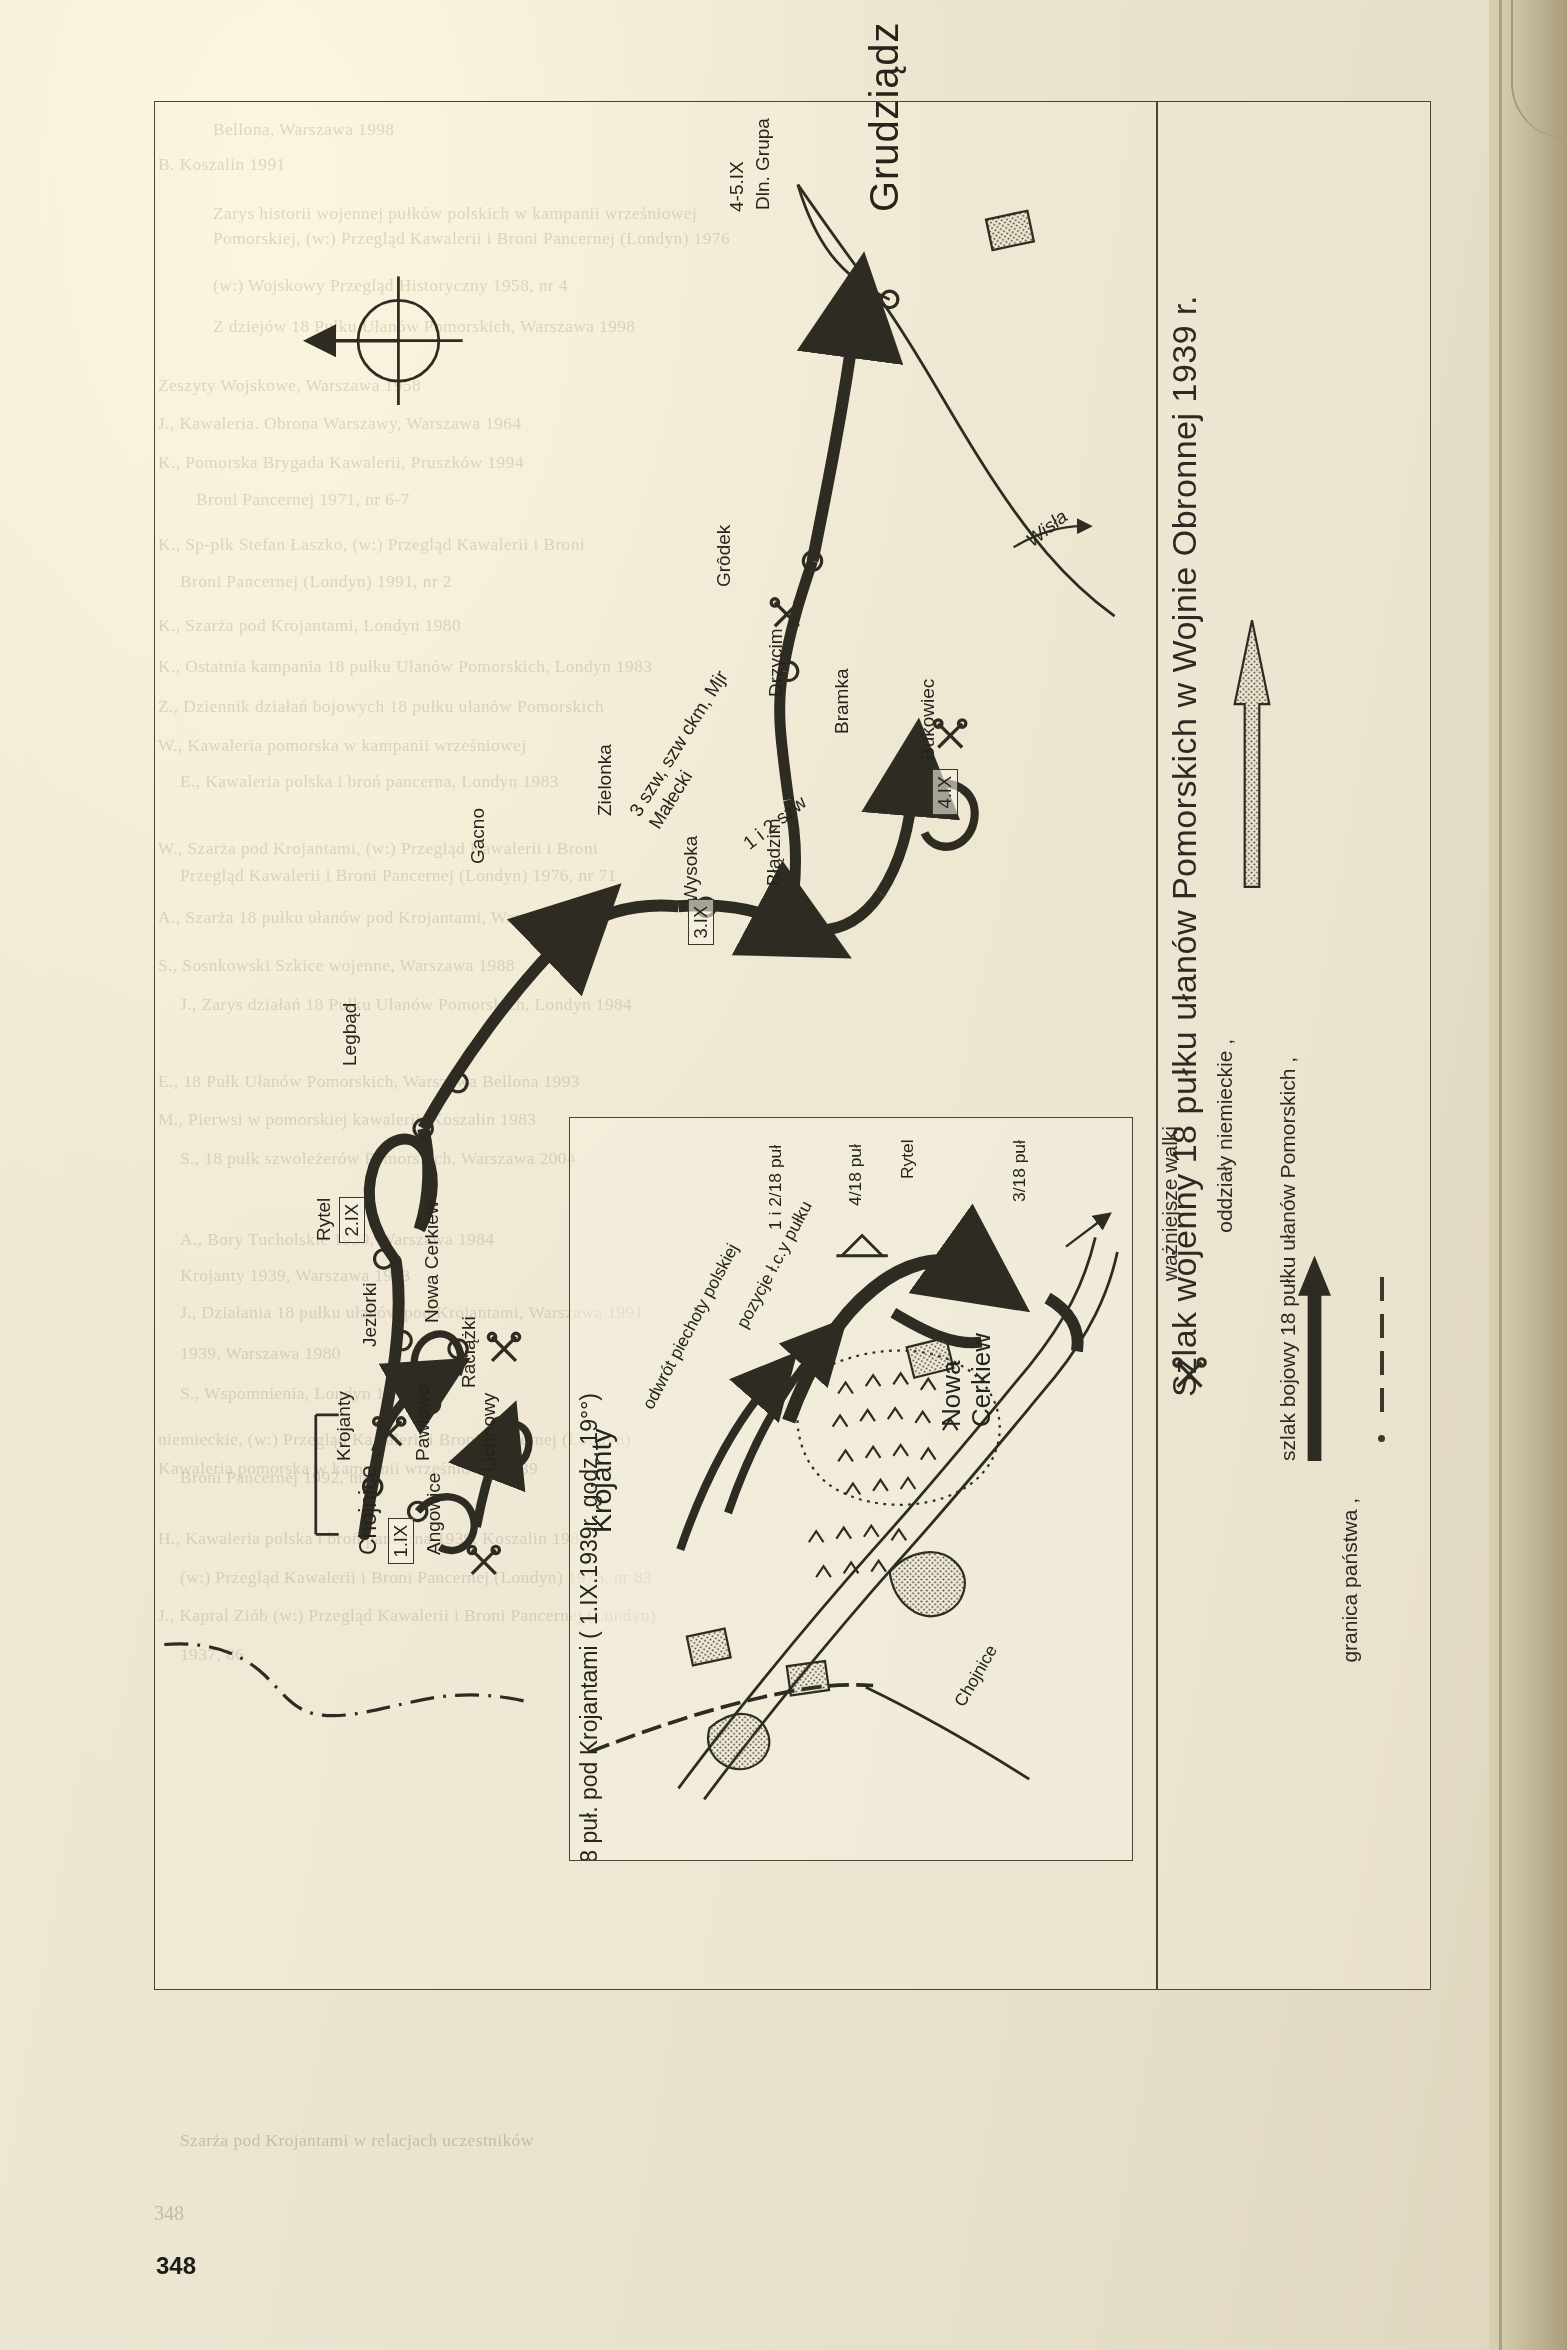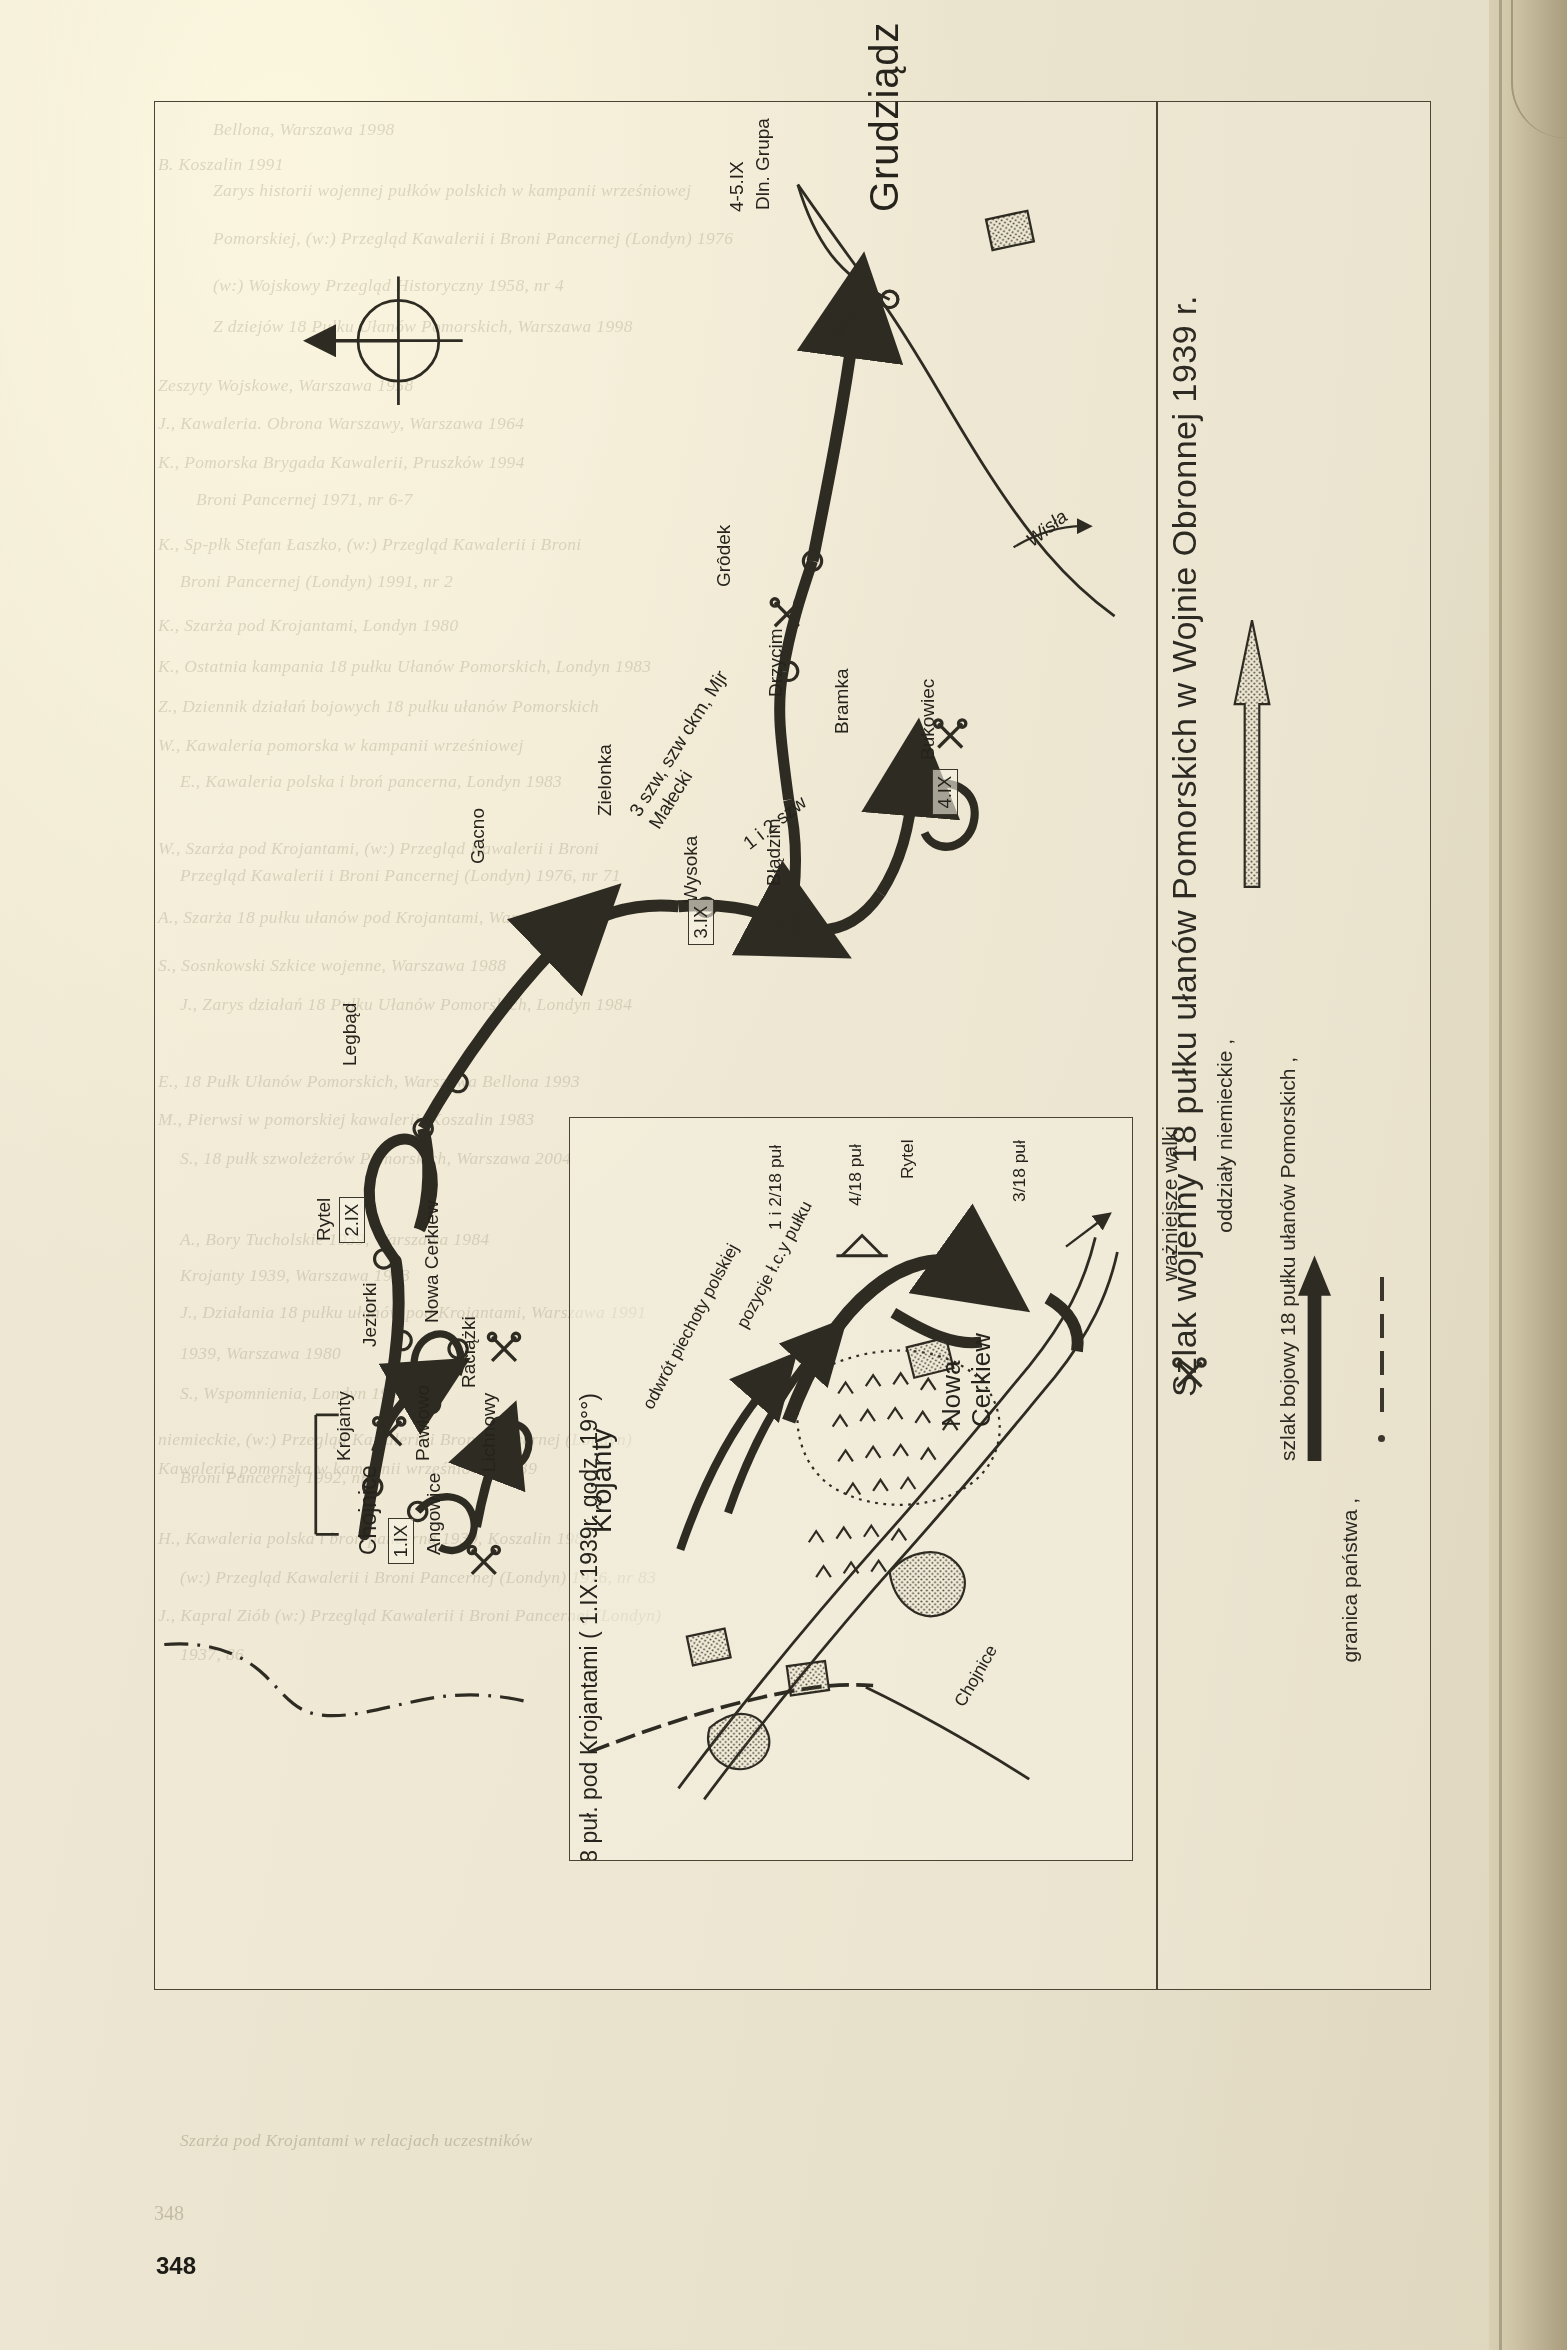--- a/index.html
+++ b/index.html
@@ -42,21 +42,20 @@
     width: 55px; height: 138px;
     border-left: 2.8px solid rgba(120,108,82,0.5);
     border-bottom-left-radius: 55px;
   }
 
   
   .bleed {
     position: absolute;
     color: rgba(110,98,70,0.30);
     font-family: "Liberation Serif", serif;
-    font-style: italic;
     font-size: 17.4px;
     letter-spacing: 0.4px;
     white-space: nowrap;
     pointer-events: none;
   }
 
   
   #figure {
     position: absolute;
     left: 154px;
@@ -202,21 +201,21 @@
 
 <div id="page">
 
   <div id="gutter"></div>
   <div id="gutter-line"></div>
   <div id="gutter-curve"></div>
 
   <div id="bleed-layer">
       <div class="bleed" style="left: 213px; top: 119px;">Bellona, Warszawa 1998</div>
       <div class="bleed" style="left: 158px; top: 154px;">B. Koszalin 1991</div>
-      <div class="bleed" style="left: 213px; top: 180px;">Zarys historii wojennej pułków polskich w kampanii wrześniowej</div>
+      <div class="bleed" style="left: 213px; top: 203px;">Zarys historii wojennej pułków polskich w kampanii wrześniowej</div>
       <div class="bleed" style="left: 213px; top: 228px;">Pomorskiej, (w:) Przegląd Kawalerii i Broni Pancernej (Londyn) 1976</div>
       <div class="bleed" style="left: 213px; top: 275px;">(w:) Wojskowy Przegląd Historyczny 1958, nr 4</div>
       <div class="bleed" style="left: 213px; top: 316px;">Z dziejów 18 Pułku Ułanów Pomorskich, Warszawa 1998</div>
       <div class="bleed" style="left: 158px; top: 375px;">Zeszyty Wojskowe, Warszawa 1958</div>
       <div class="bleed" style="left: 158px; top: 413px;">J., Kawaleria. Obrona Warszawy, Warszawa 1964</div>
       <div class="bleed" style="left: 158px; top: 452px;">K., Pomorska Brygada Kawalerii, Pruszków 1994</div>
       <div class="bleed" style="left: 196px; top: 489px;">Broni Pancernej 1971, nr 6-7</div>
       <div class="bleed" style="left: 158px; top: 534px;">K., Sp-płk Stefan Łaszko, (w:) Przegląd Kawalerii i Broni</div>
       <div class="bleed" style="left: 180px; top: 571px;">Broni Pancernej (Londyn) 1991, nr 2</div>
       <div class="bleed" style="left: 158px; top: 615px;">K., Szarża pod Krojantami, Londyn 1980</div>

